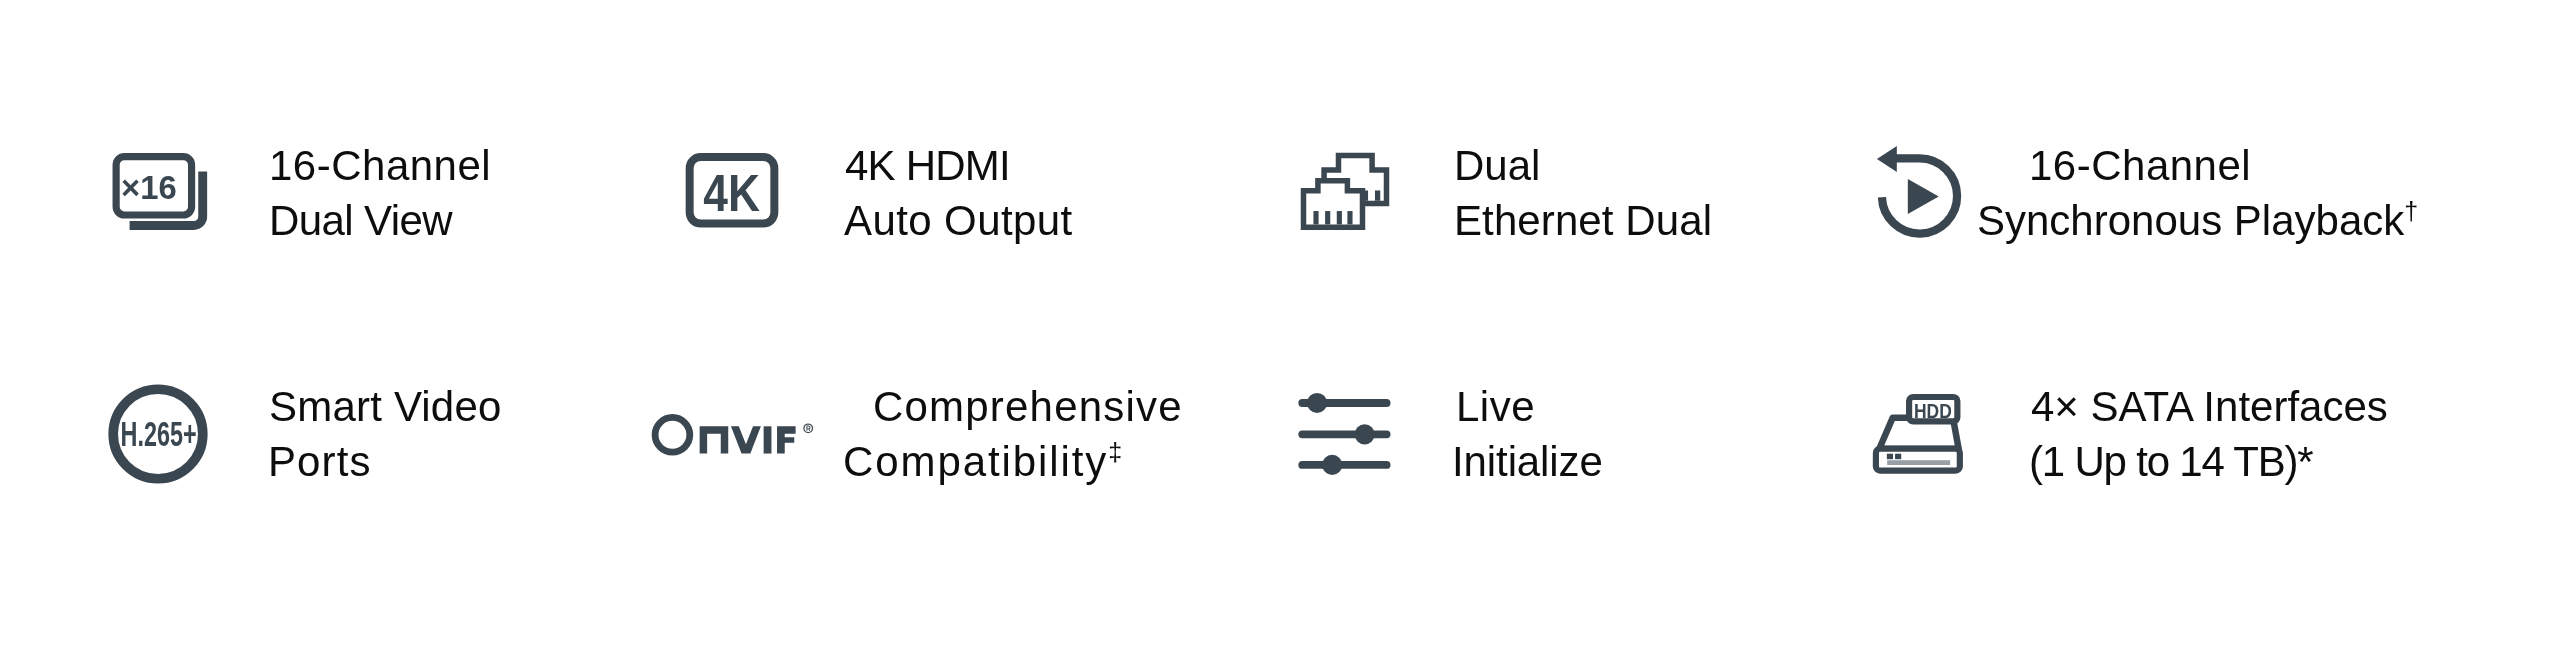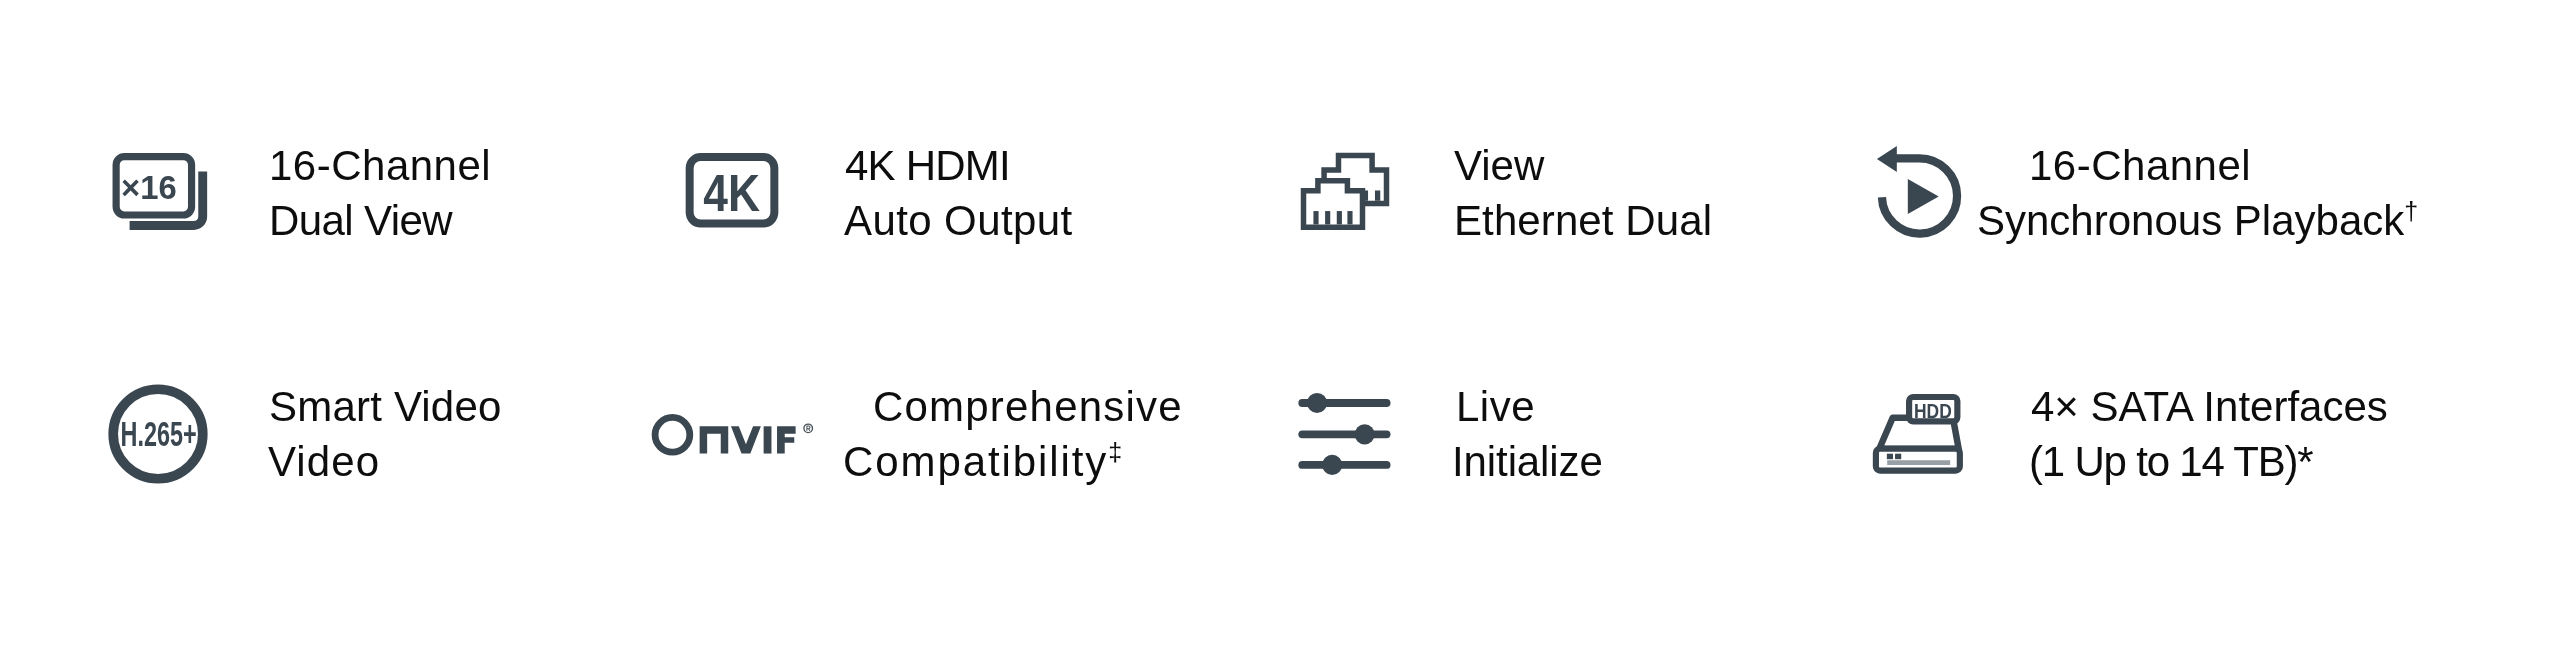--- a/index.html
+++ b/index.html
@@ -46,41 +46,41 @@
   </g>
   <path d="M8 112.5 V59.5 H29 V45 H72 V59.5 H94 V112.5 Z" stroke="#3a4650" stroke-width="8" fill="#fff"></path>
   <g fill="#3a4650">
     <rect x="22.5" y="89" width="7.5" height="19.5"></rect>
     <rect x="39.5" y="89" width="7.5" height="19.5"></rect>
     <rect x="56.5" y="89" width="7.5" height="19.5"></rect>
     <rect x="72" y="89" width="7.5" height="19.5"></rect>
   </g>
 </svg>
 <div class="txt" style="left:0;top:138px">
-      <div style="left:1454px">View</div>
+      <div style="left:1454px">Dual</div>
       <div class="b" style="left:1454px;letter-spacing:0.1px">Ethernet Dual</div>
     </div>
 
 <svg id="i4" style="left:1876px;top:146px" width="87" height="92" viewBox="0 0 126 134">
   <path d="M8.28 74.66 A54.75 54.75 0 1 0 63 18 H26" fill="none" stroke="#3a4650" stroke-width="12"></path>
   <polygon points="30,0 30,38 1,19" fill="#3a4650"></polygon>
   <polygon points="46,48 46,99 91,73.5" fill="#3a4650"></polygon>
 </svg>
 <div class="txt" style="left:0;top:138px">
       <div style="left:2029px;letter-spacing:0.5px">16-Channel</div>
       <div class="b" style="left:1977px">Synchronous Playback<sup>†</sup></div>
     </div>
 
 <svg id="i5" style="left:107px;top:383px" width="102" height="102" viewBox="0 0 148 148">
   <circle cx="74" cy="74" r="65" fill="#fff" stroke="#3a4650" stroke-width="14"></circle>
   <text x="110.3" y="92" text-anchor="middle" font-weight="bold" font-size="50" fill="#3a4650" font-family="Liberation Sans" transform="scale(0.68,1)">H.265+</text>
 </svg>
 <div class="txt" style="left:0;top:379px">
       <div style="left:269px;letter-spacing:0.2px">Smart Video</div>
-      <div class="b" style="left:268px;letter-spacing:1.1px">Video</div>
+      <div class="b" style="left:268px;letter-spacing:1.1px">Ports</div>
     </div>
 
 <svg id="i6" style="left:650px;top:411px" width="166" height="49" viewBox="0 0 242 72">
   <circle cx="32" cy="35" r="25.5" fill="none" stroke="#3a4650" stroke-width="10"></circle>
   <path d="M72 62.5 V22.5 H114 V62.5 H103 V33.5 H83 V62.5 Z" fill="#3a4650"></path>
   <polygon points="118,22.5 129.5,22.5 140,49 150.5,22.5 162,22.5 146.5,62.5 133.5,62.5" fill="#3a4650"></polygon>
   <rect x="166" y="22.5" width="11.5" height="40" fill="#3a4650"></rect>
   <path d="M185.7 62.5 V22.5 H213 V33.5 H197 V38.5 H211 V46.5 H197 V62.5 Z" fill="#3a4650"></path>
   <g stroke="#4a545c" fill="none">
         <circle cx="231.5" cy="25.5" r="6.3" stroke-width="2"></circle>

